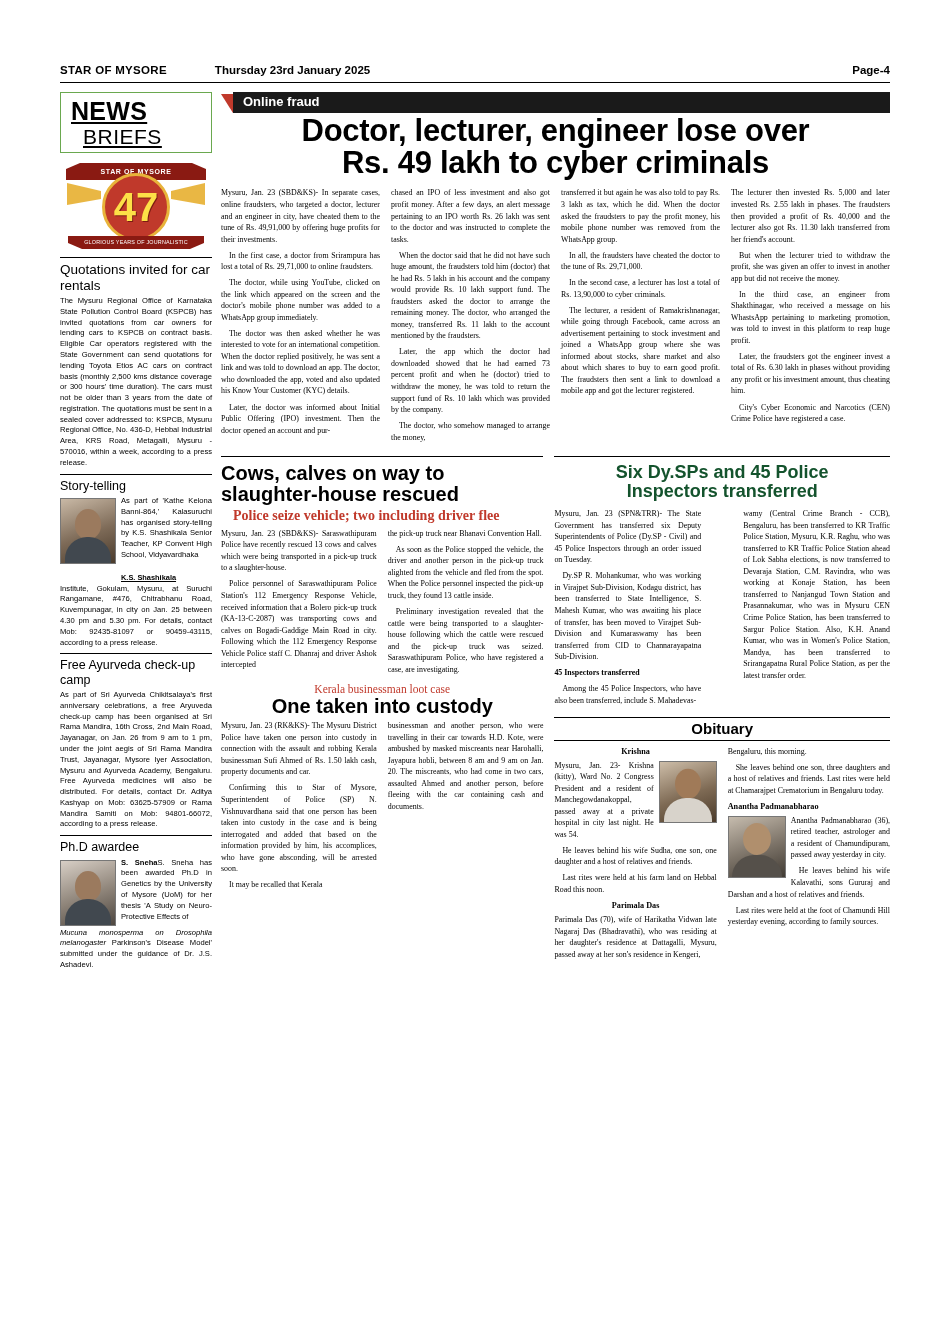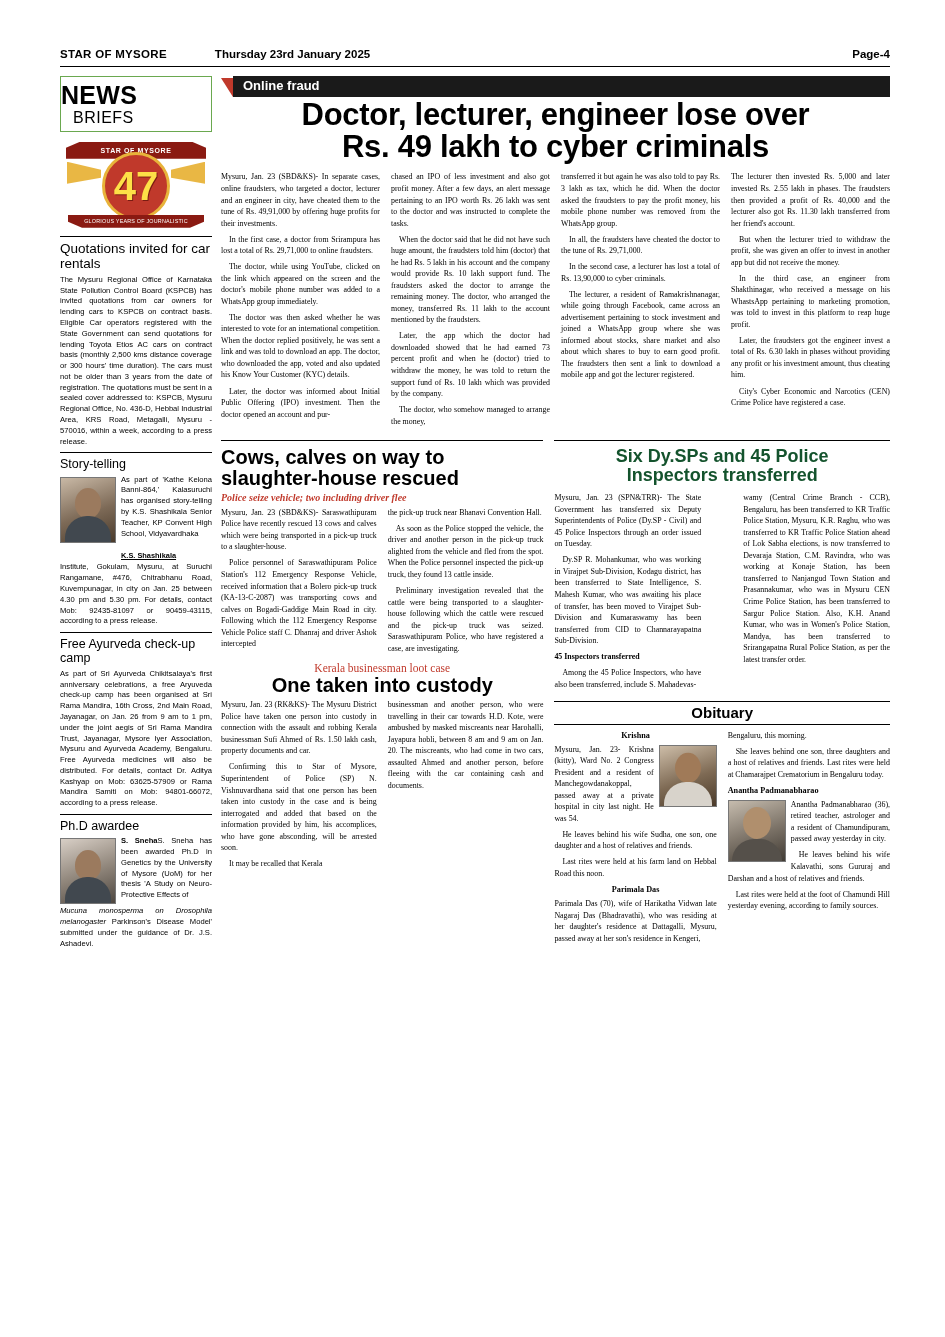--- a/index.html
+++ b/index.html
@@ -6,21 +6,21 @@
   html, body { margin:0; padding:0; }
   body {
     width: 945px; height: 1337px;
     background: #ffffff;
     font-family: "Liberation Sans", sans-serif;
     color: #000;
     position: relative;
   }
   .page {
     position: absolute;
-    left: 60px; top: 48px;
+    left: 60px; top: 64px;
     width: 830px; height: 1235px;
   }
   
   .masthead {
     display: flex; align-items: baseline;
     font-size: 11.5px; font-weight: bold;
     padding-bottom: 6px;
   }
   .mh-left { letter-spacing: .3px; }
   .mh-date { margin-left: 48px; }
@@ -28,29 +28,30 @@
   .mh-rule { border-bottom: 1.6px solid #000; margin-bottom: 9px; }
 
   
   .body-wrap { display: flex; gap: 9px; }
   .left-col { width: 152px; flex: none; }
   .right-col { flex: 1; }
 
   
   .briefs-box {
     border: 1.2px solid #6aa84f;
-    padding: 6px 7px 4px 0;
+    padding: 6px 7px 4px 10px;
     margin-bottom: 6px;
+    text-decoration: underline;
   }
   .briefs-news {
     font-size: 25px; font-weight: bold; letter-spacing: .3px;
     line-height: 1;
   }
   .briefs-sub {
-    font-size: 16px; letter-spacing: .5px; line-height: 1.05;
+    font-size: 21px; letter-spacing: .5px; line-height: 1.05;
     margin-top: 2px; margin-left: 12px;
   }
 
   
   .logo47 {
     width: 140px; height: 92px; margin: 4px auto 6px auto;
     position: relative;
   }
   .logo-ribbon-top {
     position:absolute; left:0; top:4px; width:140px; height:17px;
@@ -150,23 +151,22 @@
     color:#14532d; font-weight:bold; font-size:18px; line-height:1.1;
     text-align:center; margin: 6px 0 6px 0;
   }
   .black-line { border-top:1px solid #000; margin:6px 0; }
 
   
   .mid-head {
     font-size: 20px; font-weight: bold; line-height:1.08; margin: 2px 0 2px 0;
   }
   .kicker-red {
-    color:#c0392b; font-weight:bold; font-size:10px; margin: 2px 0 4px 0;
+    color:#c0392b; font-weight:bold; font-size:14px; margin: 2px 0 4px 12px;
     font-family:"Liberation Serif", serif;
-    font-style:italic;
   }
   .kicker-red2 {
     color:#c0392b; font-size:11.5px; text-align:center; margin:3px 0 0 0;
     font-family:"Liberation Serif", serif;
   }
 
   .obit-bar {
     border-top:1.5px solid #000; border-bottom:1.5px solid #000;
     text-align:center; font-size:15px; font-weight:bold;
     padding:2px 0 3px 0; margin-bottom:5px;

